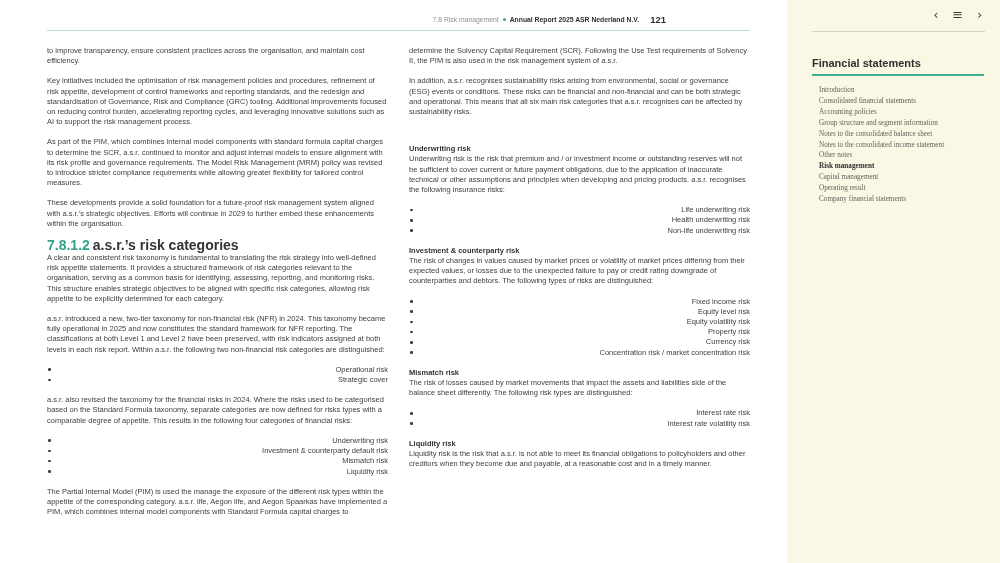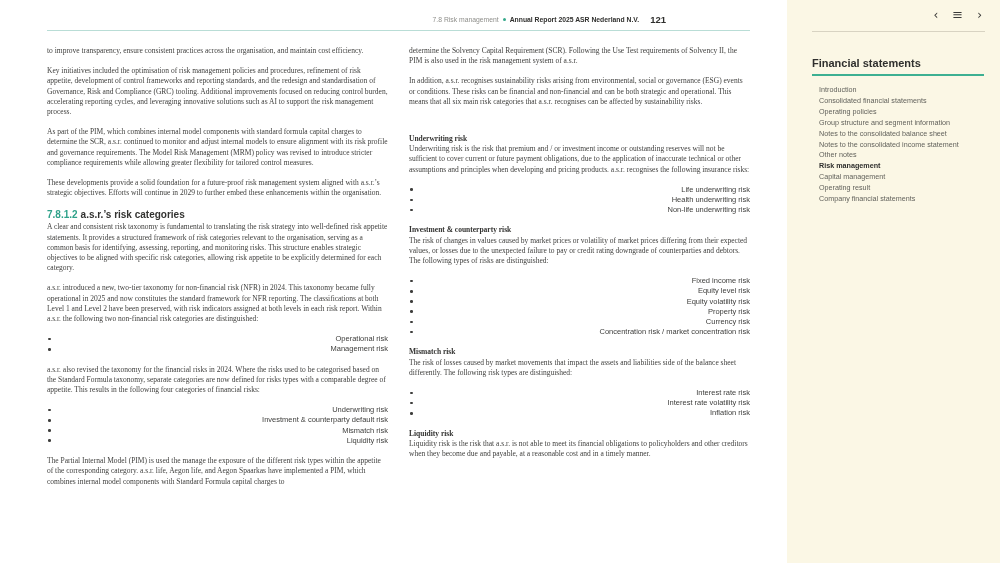--- a/index.html
+++ b/index.html
@@ -31,22 +31,22 @@
   .header-rule {
     position:absolute; left:47px; top:30px; width:703px; height:1px;
     background:#b9ddd6;
   }
   
   .columns {
     position:absolute; left:47px; top:46px; width:703px;
     display:flex; gap:21px;
   }
   .col { width:341px; font-size:7.5px; line-height:10.2px; color:#3e3e3c; }
-  .col p { margin:0 0 10px 0;font-family:Liberation Serif, serif; }
-  .col .h2 { font-size:10px; line-height:13px; font-weight:bold; margin:2px 0 1px 0; color:#333331; }
+  .col p { margin:0 0 10px 0; }
+  .col .h2 { font-size:14px; line-height:13px; font-weight:bold; margin:2px 0 1px 0; color:#333331; }
   .col .h2 .num { color:#2fa28a; margin-right:3px; }
   .col .h3 { font-weight:bold; margin:5px 0 0 0; color:#333331; }
   .col ul { list-style:none; margin:0 0 10px 0;text-align:right; }
   .col ul li { padding-left:10px; position:relative; }
   .col ul li:before {
     content:""; position:absolute; left:1px; top:3.6px;
     width:2.6px; height:2.6px; border-radius:50%; background:#3e3e3c;
   }
   .col .spacer { height:12px; }
   
@@ -74,21 +74,21 @@
   }
   .sidebar-title-rule {
     position:absolute; left:25px; right:16px; top:74px; height:2px;
     background:#3db092;
   }
   .sidebar-list {
     position:absolute; left:32px; right:10px; top:85px;
   }
   .sidebar-item {
     font-size:7.2px; line-height:10.9px; color:#62625c;
-    cursor:pointer; white-space:nowrap;
+    cursor:pointer; white-space:nowrap;font-family:Liberation Serif, serif;
   }
   .sidebar-item.active { font-weight:bold; color:#2f2f2d; }
 </style>
 </head>
 <body>
 
 <div class="page">
   <div class="page-header">
     <span class="crumb-section">7.8 Risk management</span>
     <span class="crumb-dot"></span>
@@ -101,21 +101,21 @@
     <div class="col" id="col-left">
         <p>to improve transparency, ensure consistent practices across the organisation, and maintain cost efficiency.</p>
         <p>Key initiatives included the optimisation of risk management policies and procedures, refinement of risk appetite, development of control frameworks and reporting standards, and the redesign and standardisation of Governance, Risk and Compliance (GRC) tooling. Additional improvements focused on reducing control burden, accelerating reporting cycles, and leveraging innovative solutions such as AI to support the risk management process.</p>
         <p>As part of the PIM, which combines internal model components with standard formula capital charges to determine the SCR, a.s.r. continued to monitor and adjust internal models to ensure alignment with its risk profile and governance requirements. The Model Risk Management (MRM) policy was revised to introduce stricter compliance requirements while allowing greater flexibility for tailored control measures.</p>
         <p>These developments provide a solid foundation for a future-proof risk management system aligned with a.s.r.’s strategic objectives. Efforts will continue in 2029 to further embed these enhancements within the organisation.</p>
         <div class="h2"><span class="num">7.8.1.2</span><span>a.s.r.’s risk categories</span></div>
         <p>A clear and consistent risk taxonomy is fundamental to translating the risk strategy into well-defined risk appetite statements. It provides a structured framework of risk categories relevant to the organisation, serving as a common basis for identifying, assessing, reporting, and monitoring risks. This structure enables strategic objectives to be aligned with specific risk categories, allowing risk appetite to be explicitly determined for each category.</p>
         <p>a.s.r. introduced a new, two-tier taxonomy for non-financial risk (NFR) in 2024. This taxonomy became fully operational in 2025 and now constitutes the standard framework for NFR reporting. The classifications at both Level 1 and Level 2 have been preserved, with risk indicators assigned at both levels in each risk report. Within a.s.r. the following two non-financial risk categories are distinguished:</p>
         <ul>
           <li>Operational risk</li>
-          <li>Management risk</li>
+          <li>Strategic cover</li>
         </ul>
         <p>a.s.r. also revised the taxonomy for the financial risks in 2024. Where the risks used to be categorised based on the Standard Formula taxonomy, separate categories are now defined for risks types with a comparable degree of appetite. This results in the following four categories of financial risks:</p>
         <ul>
           <li>Underwriting risk</li>
           <li>Investment &amp; counterparty default risk</li>
           <li>Mismatch risk</li>
           <li>Liquidity risk</li>
         </ul>
         <p>The Partial Internal Model (PIM) is used the manage the exposure of the different risk types within the appetite of the corresponding category. a.s.r. life, Aegon life, and Aegon Spaarkas have implemented a PIM, which combines internal model components with Standard Formula capital charges to</p>
       </div>
@@ -138,41 +138,40 @@
           <li>Equity volatility risk</li>
           <li>Property risk</li>
           <li>Currency risk</li>
           <li>Concentration risk / market concentration risk</li>
         </ul>
         <p class="h3">Mismatch risk</p>
         <p>The risk of losses caused by market movements that impact the assets and liabilities side of the balance sheet differently. The following risk types are distinguished:</p>
         <ul>
           <li>Interest rate risk</li>
           <li>Interest rate volatility risk</li>
-          <li>Inflation risk</li>
         </ul>
         <p class="h3">Liquidity risk</p>
         <p>Liquidity risk is the risk that a.s.r. is not able to meet its financial obligations to policyholders and other creditors when they become due and payable, at a reasonable cost and in a timely manner.</p>
       </div>
   </div>
 </div>
 
 <div class="sidebar">
   <div class="nav-icons">
     <button class="nav-btn">‹</button>
     <button class="nav-btn menu">≡</button>
     <button class="nav-btn">›</button>
   </div>
   <div class="sidebar-rule"></div>
   <div class="sidebar-title">Financial statements</div>
   <div class="sidebar-title-rule"></div>
   <nav class="sidebar-list" id="sidebar-list">
       <div class="sidebar-item">Introduction</div>
       <div class="sidebar-item">Consolidated financial statements</div>
-      <div class="sidebar-item">Operating policies</div>
+      <div class="sidebar-item">Accounting policies</div>
       <div class="sidebar-item">Group structure and segment information</div>
       <div class="sidebar-item">Notes to the consolidated balance sheet</div>
       <div class="sidebar-item">Notes to the consolidated income statement</div>
       <div class="sidebar-item">Other notes</div>
       <div class="sidebar-item active">Risk management</div>
       <div class="sidebar-item">Capital management</div>
       <div class="sidebar-item">Operating result</div>
       <div class="sidebar-item">Company financial statements</div>
     </nav>
 </div>

